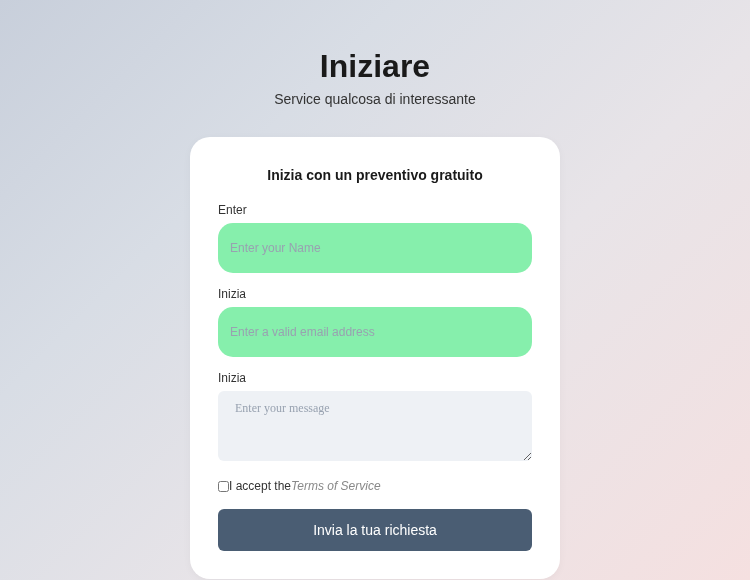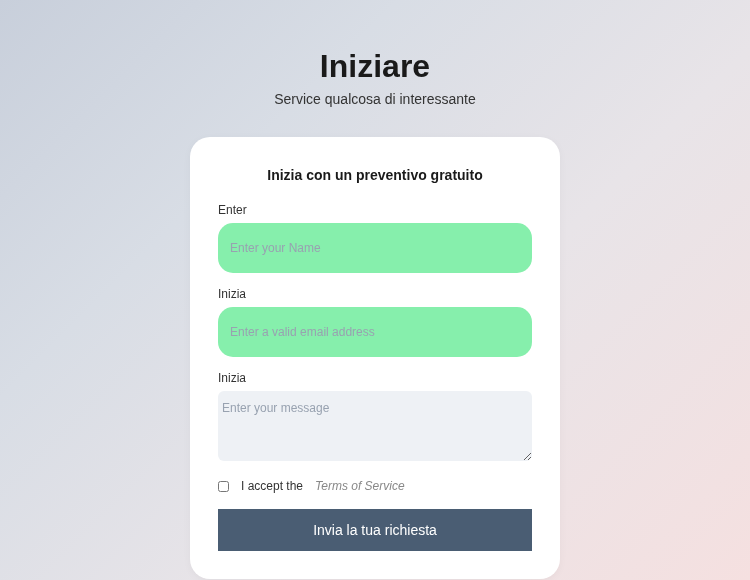--- a/index.html
+++ b/index.html
@@ -61,35 +61,35 @@
       font-family: inherit;
     }
     .form-input::placeholder {
       color: #98a2b0;
     }
     .form-textarea {
       width: 100%;
       background: #eef1f5;
       border: none;
       border-radius: 6px;
-      padding: 10px 4px;
+      padding: 10px 17px;
       font-size: 12px;
       color: #333;
       margin-bottom: 14px;
-      font-family: Liberation Sans, sans-serif;
+      font-family: Liberation Serif, serif;
       height: 70px;
       resize: both;
     }
     .form-textarea::placeholder {
       color: #98a2b0;
     }
     .checkbox-row {
       display: flex;
       align-items: center;
-      gap: 12px;
+      gap: 0;
       margin-bottom: 16px;
     }
     .checkbox-row input[type="checkbox"] {
       width: 11px;
       height: 11px;
     }
     .checkbox-text {
       font-size: 12px;
       color: #333;
     }
@@ -97,21 +97,21 @@
       font-size: 12px;
       color: #888;
       cursor: pointer;
       font-style: italic;
     }
     .submit-button {
       width: 100%;
       background: #4a5d73;
       color: #ffffff;
       border: none;
-      border-radius: 0;
+      border-radius: 6px;
       padding: 13px;
       font-size: 14px;
       cursor: pointer;
       font-family: inherit;
       text-align: center;
     }
   </style>
 </head>
 <body>
 

